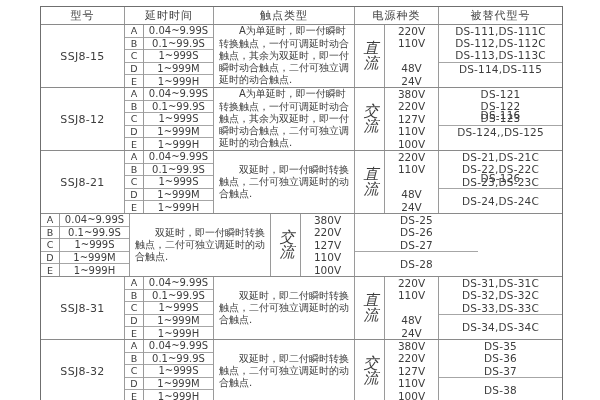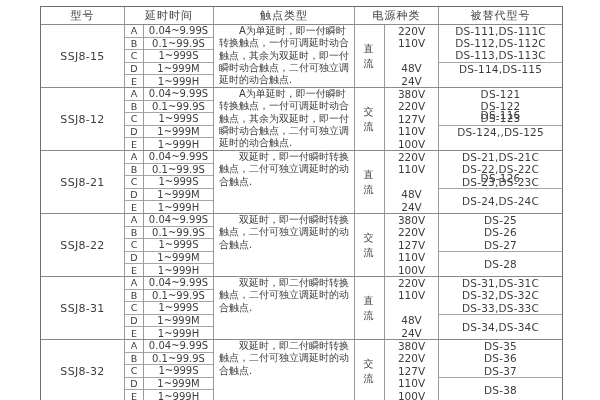--- a/index.html
+++ b/index.html
@@ -41,25 +41,25 @@
   }
   .lrow:last-child{border-bottom:none;}
   .delays{width:70px;border-right:1px solid #9a9a9a;display:flex;flex-direction:column;}
   .drow{
     flex:1;border-bottom:1px solid #a6a6a6;
     display:flex;align-items:center;justify-content:center;font-size:10px;
   }
   .drow:last-child{border-bottom:none;}
   .contact{
     width:141px;border-right:1px solid #9a9a9a;
-    display:flex;align-items:flex-start;padding:0 3px 0 5px;
+    display:flex;align-items:center;padding:0 3px 0 5px;
   }
   .ctext{margin:0;font-size:10px;line-height:12.3px;text-indent:2em;}
   .ptype{width:30px;border-right:1px solid #9a9a9a;display:flex;align-items:center;justify-content:center;}
-  .pt{width:12px;font-size:10px;line-height:15px;text-align:left;word-break:break-all;}
+  .pt{width:12px;font-size:15px;line-height:15px;text-align:right;word-break:break-all;font-style:italic;}
   .voltage{
     width:54px;border-right:1px solid #9a9a9a;
     display:flex;flex-direction:column;justify-content:center;align-items:center;
     font-size:10.5px;
   }
   .vrow{line-height:12.4px;height:12.4px;}
   .vrow:empty{display:none;}
   .voltage.dc .vrow:nth-child(2){margin-bottom:12.4px;}
   .replaced{width:123px;display:flex;flex-direction:column;justify-content:space-between;}
   .rtop{
@@ -202,21 +202,20 @@
         <div class="rrow">DS-23,DS-23C</div>
       </div>
       <div class="rbot">
         <div class="rrow">DS-24,DS-24C</div>
 
       </div>
     </div>
   </div>
 
   <div class="block">
-    <div class="cell model">SSJ8-22</div>
     <div class="col letters">
       <div class="lrow">A</div>
       <div class="lrow">B</div>
       <div class="lrow">C</div>
       <div class="lrow">D</div>
       <div class="lrow">E</div>
     </div>
     <div class="col delays">
       <div class="drow">0.04~9.99S</div>
       <div class="drow">0.1~99.9S</div>

